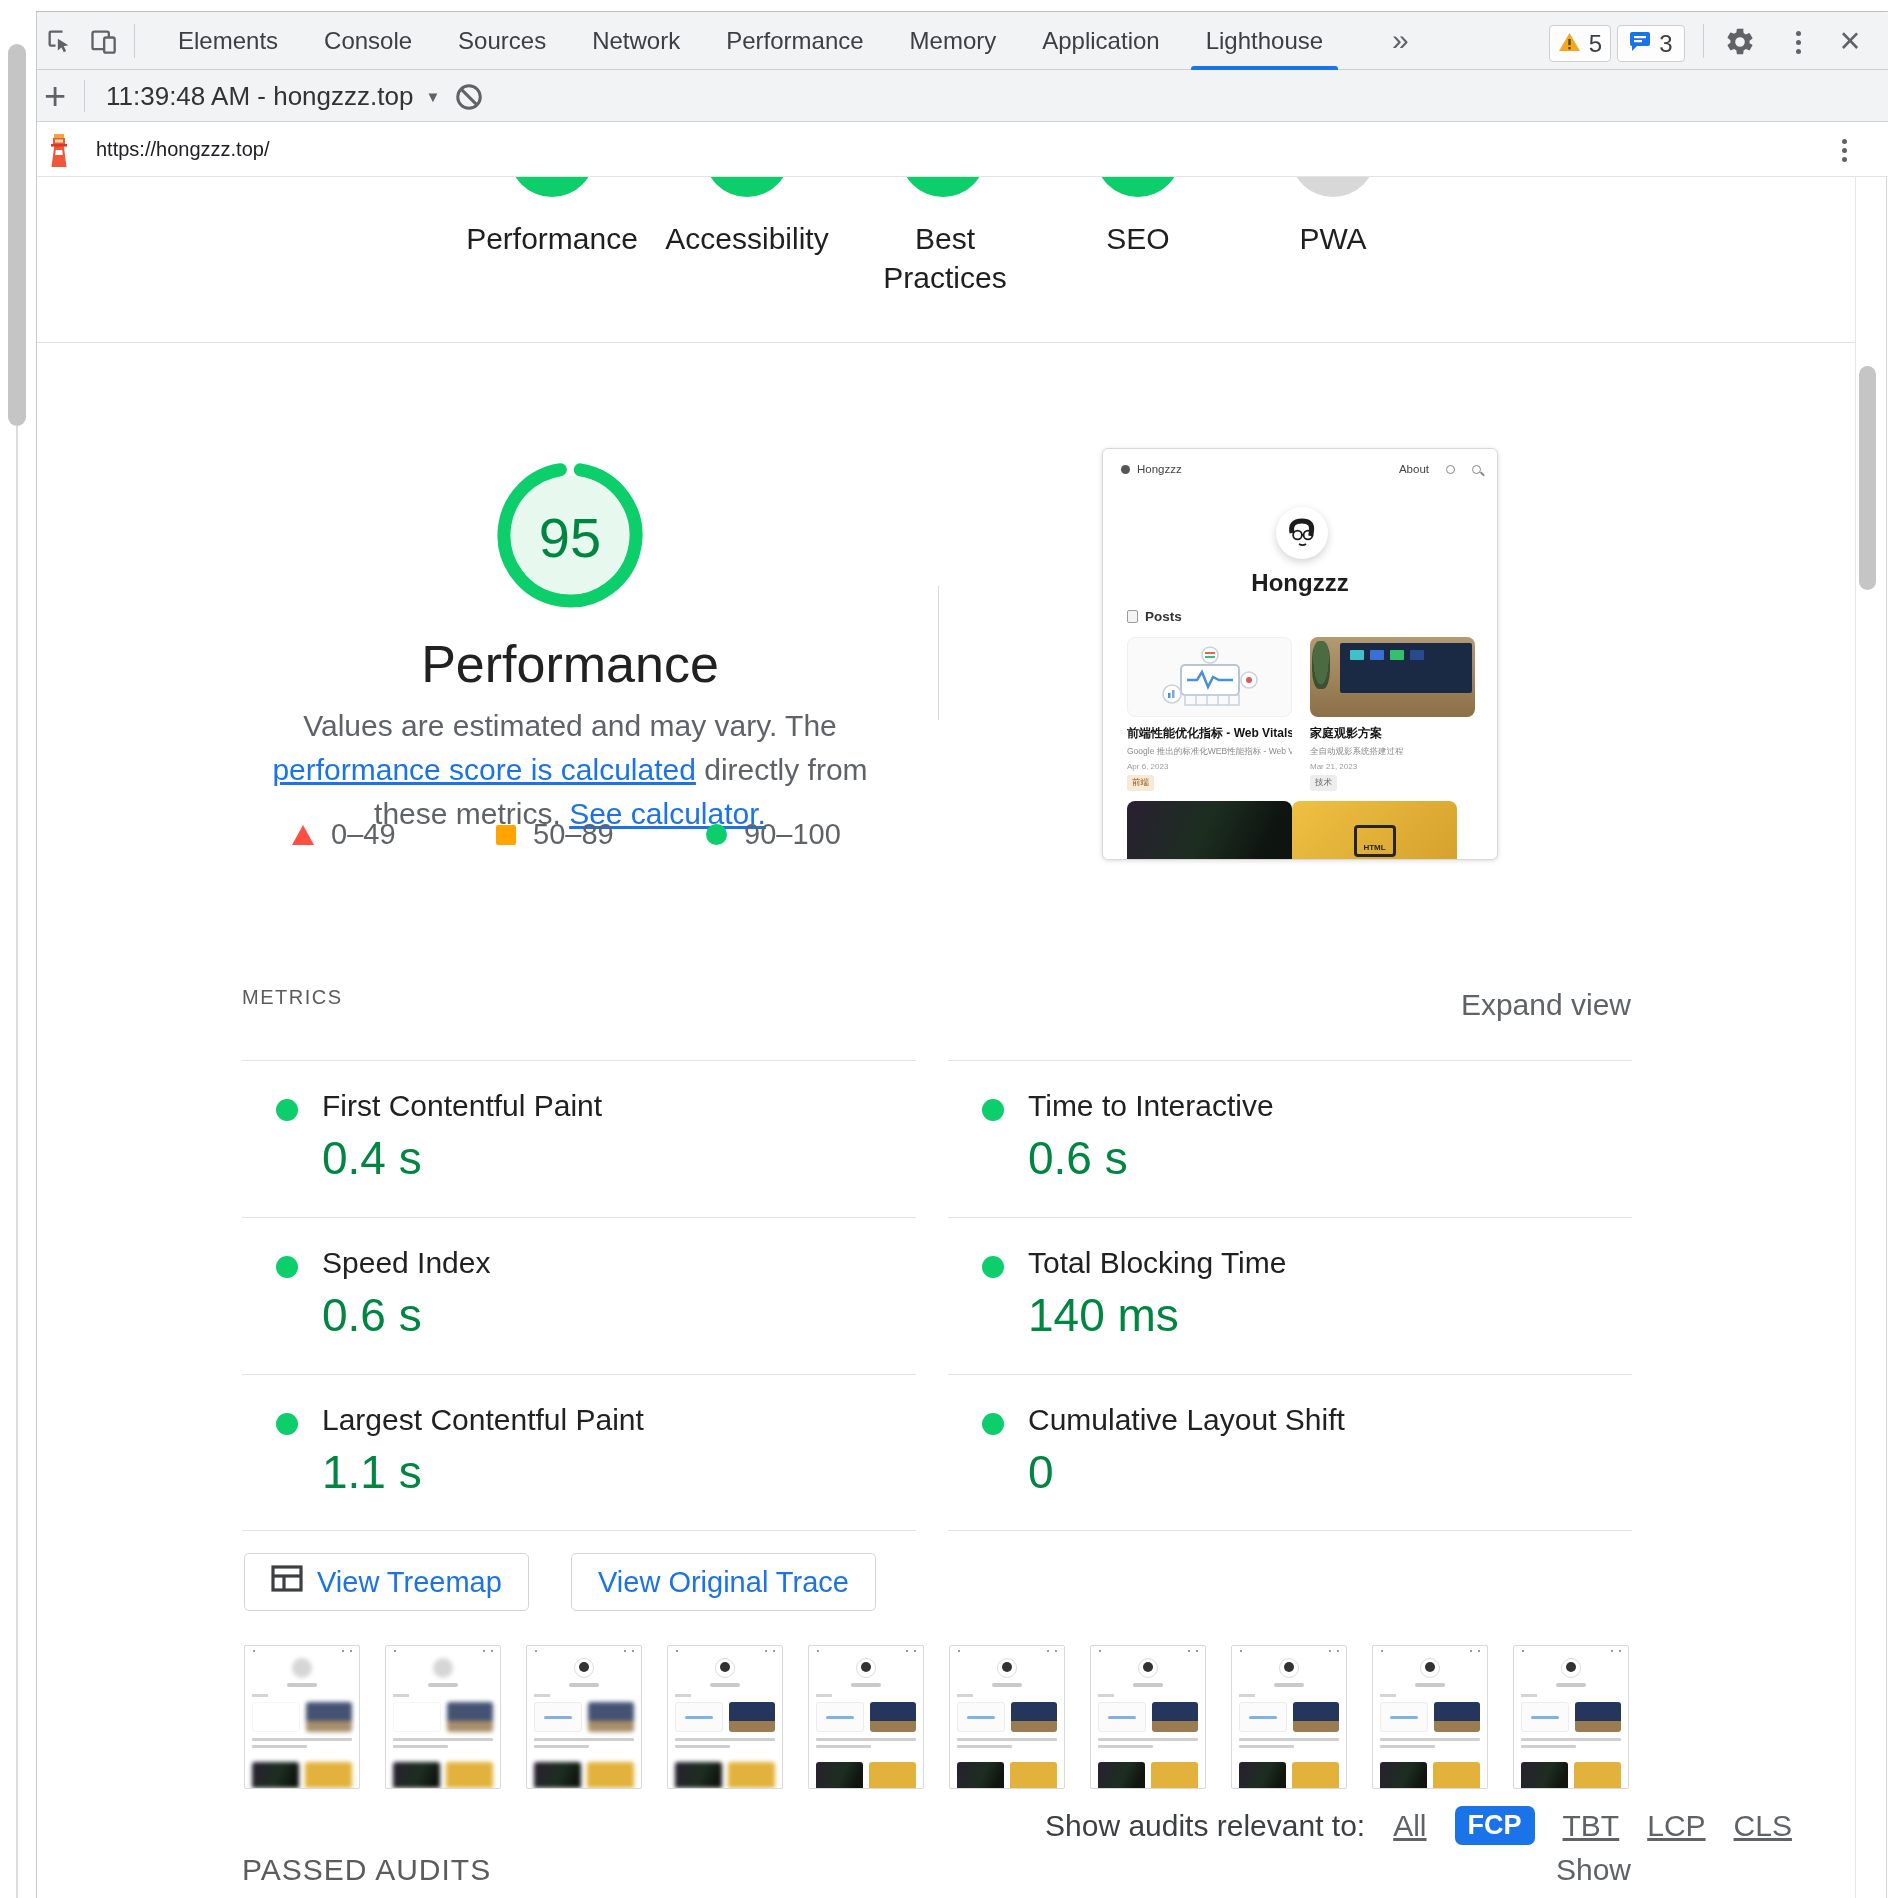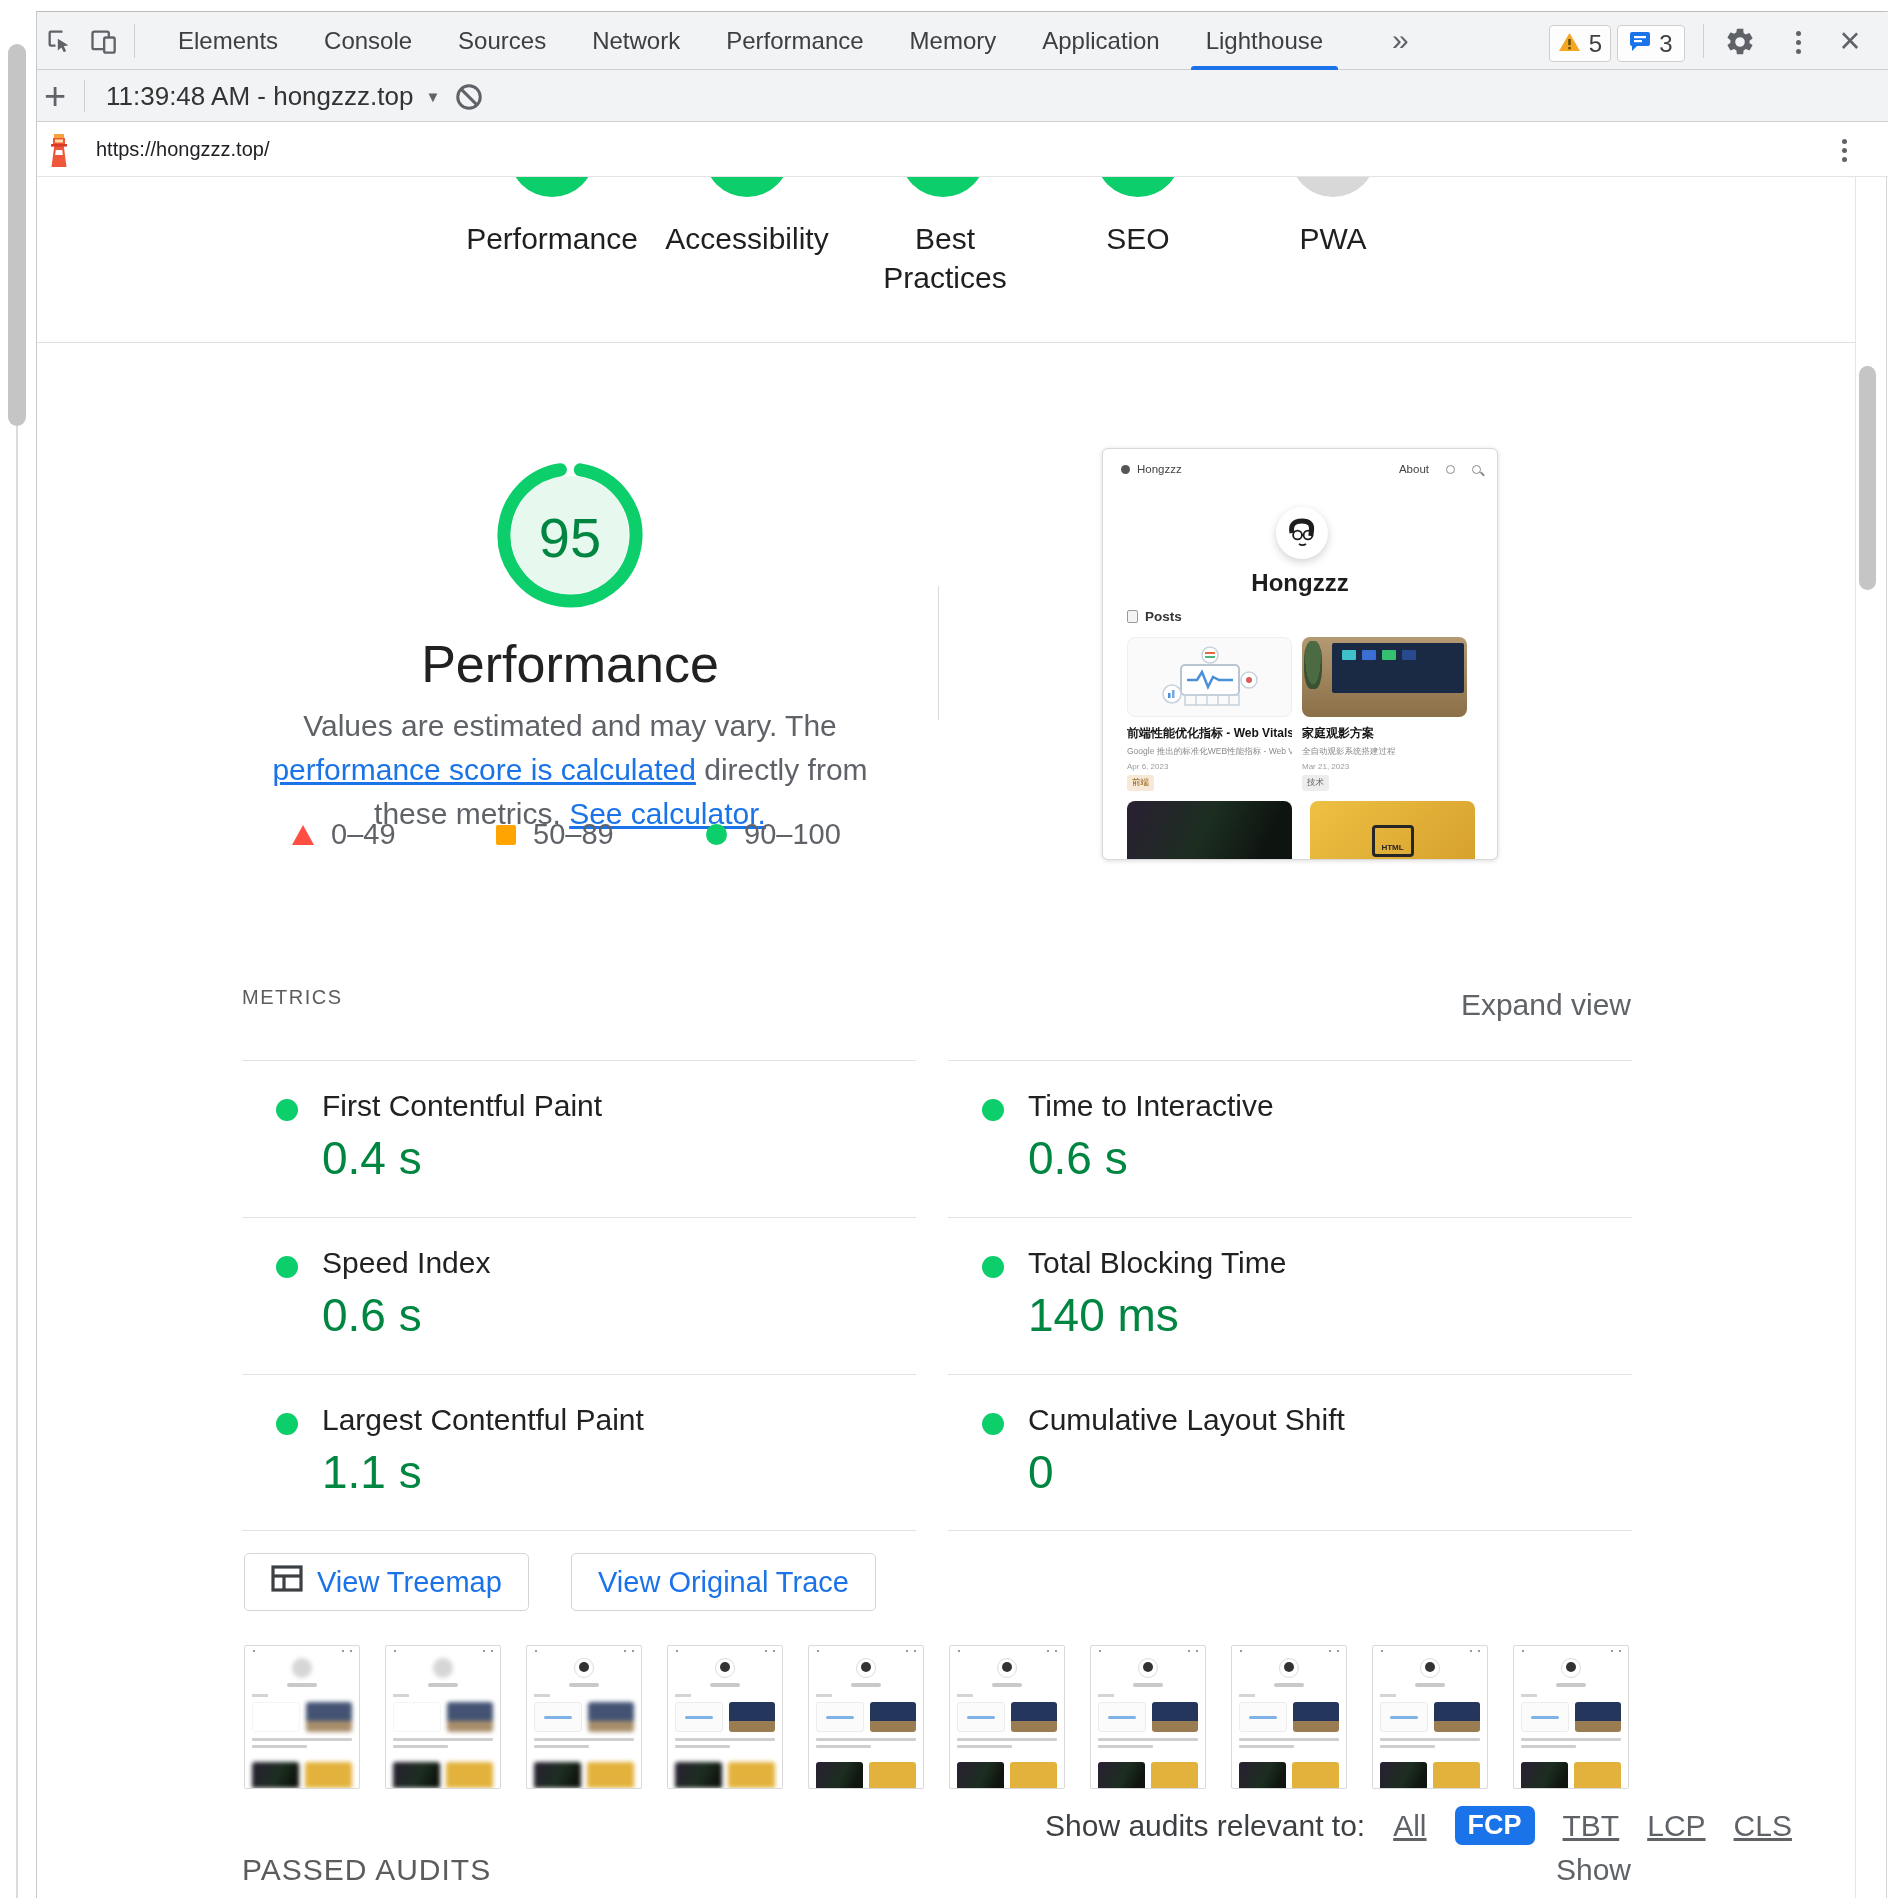--- a/index.html
+++ b/index.html
@@ -70,36 +70,36 @@
   .pv-about { font-size:11.5px; color:#444; }
   .pv-theme { width:9px; height:9px; border-radius:50%; border:1.5px solid #8a8a8a; margin-left:10px; }
   .pv-search { position:relative; width:9px; height:9px; border:1.5px solid #8a8a8a; border-radius:50%; margin-left:10px; }
   .pv-search::after { content:""; position:absolute; left:7px; top:7px; width:5px; height:1.5px; background:#8a8a8a; transform:rotate(45deg); }
   .pv-avatar { position:absolute; left:173px; top:58px; width:52px; height:52px; border-radius:50%; background:#fff;
                box-shadow:0 3px 8px rgba(0,0,0,.18); display:flex; align-items:center; justify-content:center; }
   .pv-name { position:absolute; left:0; right:0; top:120px; text-align:center; font-size:24px; font-weight:bold; color:#1d1d1d; }
   .pv-posts { position:absolute; left:24px; top:160px; display:flex; align-items:center; gap:7px; }
   .pv-doc { width:11px; height:13px; border:1.5px solid #9a9a9a; border-radius:2px; background:#f4f4f4; }
   .pv-posts-label { font-size:13.5px; font-weight:bold; color:#333; }
-  .pv-cards { position:absolute; left:24px; top:188px; display:flex; gap:10px; }
+  .pv-cards { position:absolute; left:24px; top:188px; display:flex; gap:18px; }
   .pv-card { width:165px; }
   .pv-img { position:relative; width:165px; height:80px; border-radius:8px; overflow:hidden; }
   .pv-img.illu { background:#fafafa; border:1px solid #efefef; display:flex; align-items:center; justify-content:center; }
   .pv-img.photo { background:linear-gradient(180deg,#b49a72 0%,#8a6f47 100%); }
   .pv-tv { position:absolute; left:30px; top:6px; width:132px; height:50px; background:#1b2a44; border-radius:2px;
            display:flex; gap:6px; padding:7px 10px; }
   .pv-tile { width:14px; height:10px; border-radius:1px; }
   .pv-plant { position:absolute; left:2px; top:4px; width:18px; height:48px; background:radial-gradient(ellipse at 50% 35%, #4d6b43 0 60%, #3a5233 61%); border-radius:40%; }
   .pv-title { margin-top:8px; font-size:12px; font-weight:bold; color:#141414; white-space:nowrap; overflow:hidden; }
   .pv-sub   { margin-top:4px; font-size:8.5px; color:#8a8a8a; white-space:nowrap; overflow:hidden; }
   .pv-date  { margin-top:4px; font-size:8px; color:#9c9c9c; }
   .pv-tag   { display:inline-block; margin-top:4px; font-size:8.5px; padding:2px 5px; border-radius:3px; }
   .pv-tag.t1 { background:#f7e8d8; color:#8a5a00; }
   .pv-tag.t2 { background:#ededed; color:#666; }
-  .pv-bottom { position:absolute; left:24px; top:352px; display:flex; gap:18px; }
+  .pv-bottom { position:absolute; left:24px; top:352px; display:flex; }
   .pv-b { width:165px; height:80px; border-radius:8px; position:relative; overflow:hidden; }
   .pv-b.dark { background:linear-gradient(115deg,#2a1f33 0%,#1c2e20 45%,#0e1410 80%); }
   .pv-b.yellow { background:linear-gradient(135deg,#eec043 0%,#d49f2b 100%); display:flex; align-items:center; justify-content:center; }
   .pv-html { width:42px; height:32px; border:3px solid #262626; border-radius:4px; font-size:8px; font-weight:bold; color:#262626;
              display:flex; align-items:flex-end; justify-content:center; padding-bottom:2px; }
 
   
   .metrics-heading { left:242px; top:986px; font-size:20px; font-weight:500; letter-spacing:1.5px; color:#5c5c5c; }
   .expand-view { left:1450px; top:988px; width:181px; text-align:right; font-size:30px; color:#5f6368; }
   .mcell { position:absolute; height:157px; border-top:1px solid #e2e2e2; }

